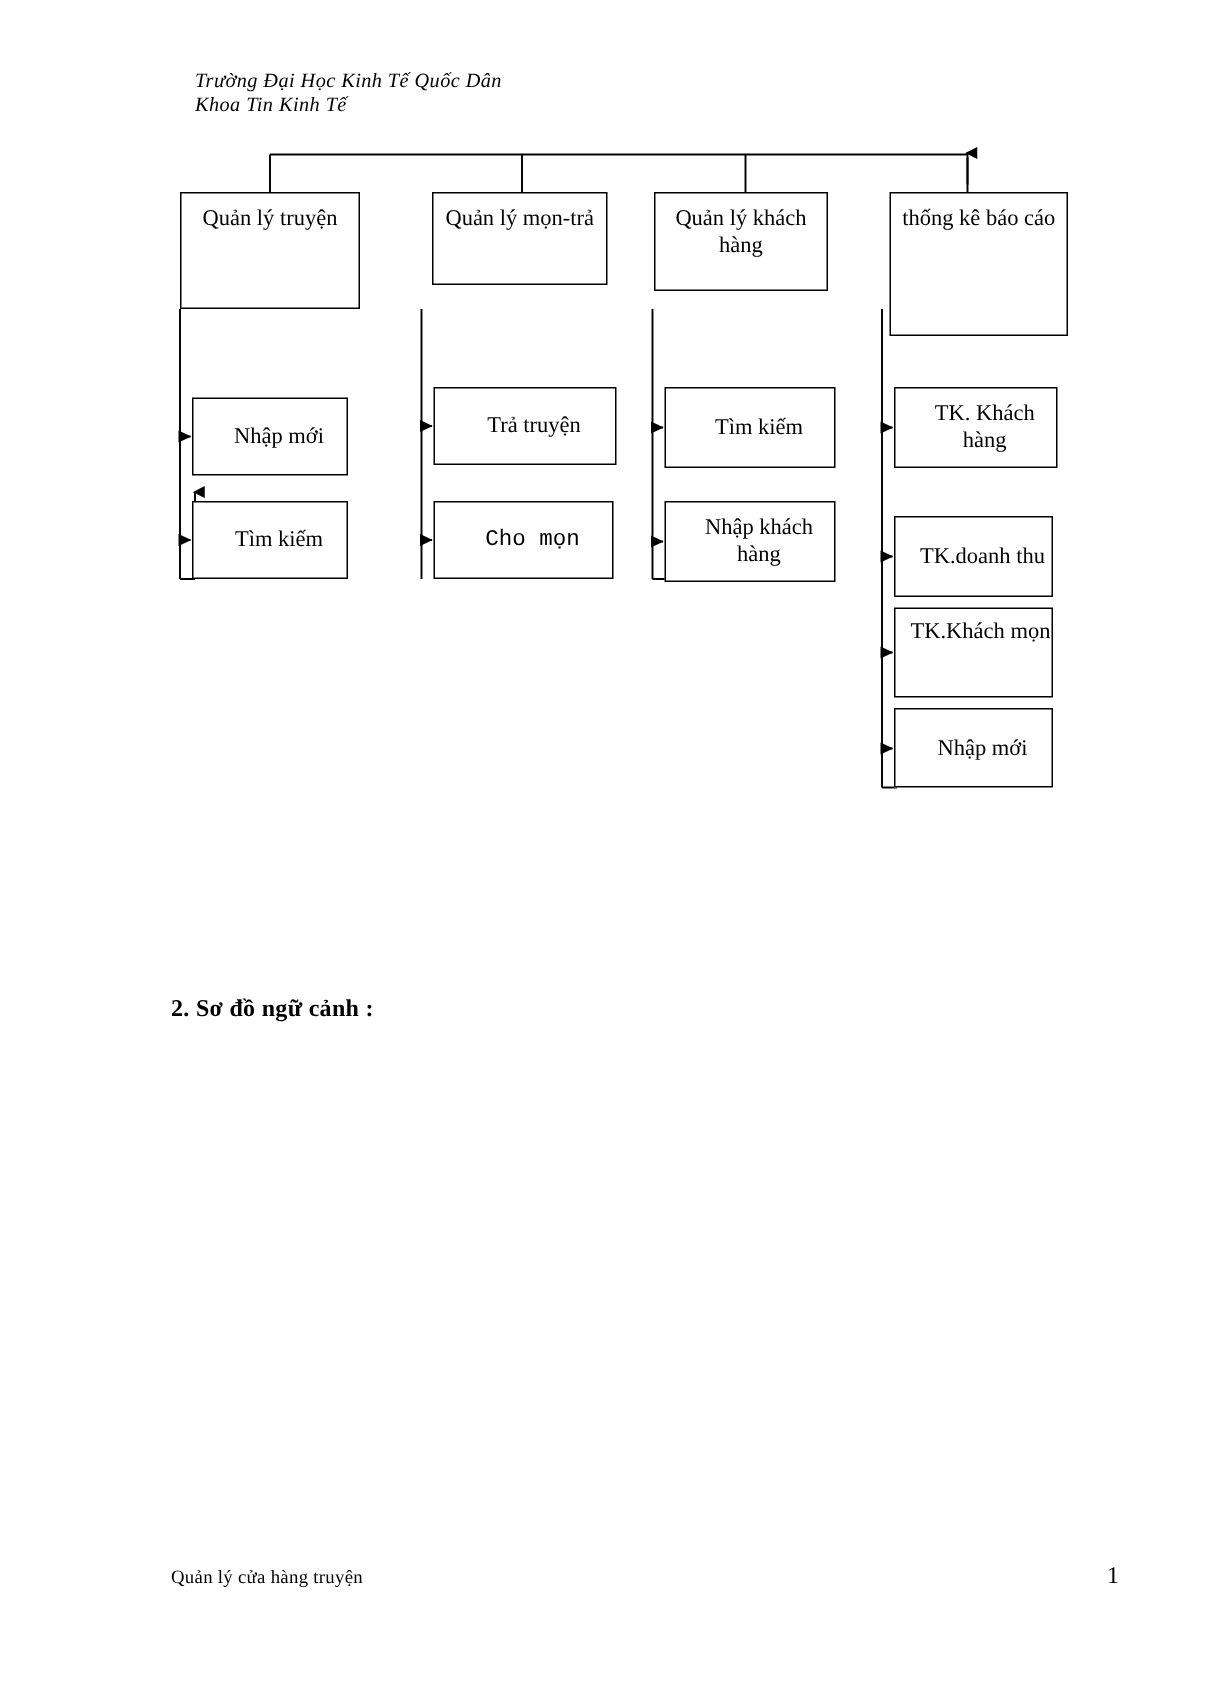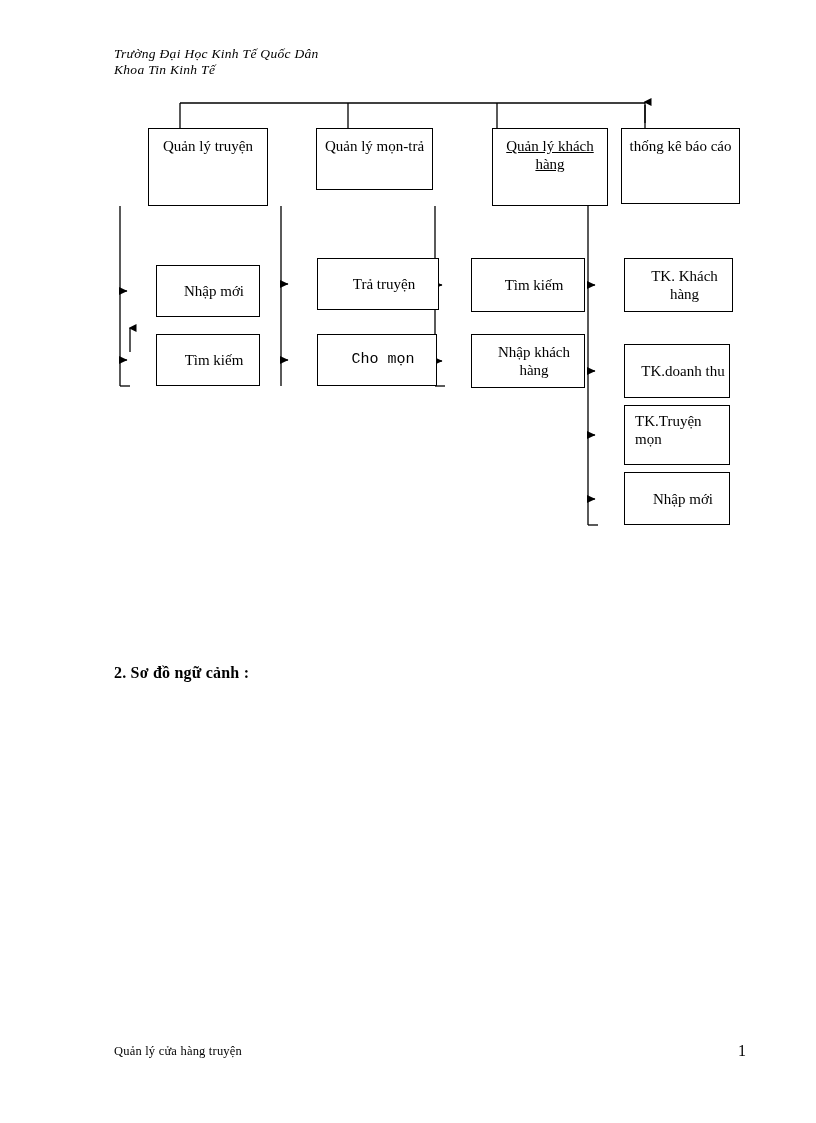--- a/index.html
+++ b/index.html
@@ -25,21 +25,21 @@
   .doc-header {
     position: absolute;
     left: 114px;
     top: 46px;
     font-style: italic;
     font-size: 13.5px;
     line-height: 16px;
     letter-spacing: 0.3px;
     white-space: nowrap;
   }
-  .doc-header div { font-family: "Liberation Serif", "DejaVu Serif", serif; }
+  .doc-header div { font-family: "Liberation Serif", "DejaVu Serif", serif; margin-left: 16px; }
 
   
   .diagram {
     position: absolute;
     left: 0;
     top: 0;
     width: 816px;
     height: 600px;
   }
   .diagram svg {
@@ -54,21 +54,20 @@
     border: 1.3px solid #000000;
     background: #ffffff;
     display: flex;
     align-items: flex-start;
     justify-content: center;
     text-align: center;
     font-size: 15px;
     line-height: 18px;
     padding-top: 7px;
     font-family: "Liberation Serif", "DejaVu Serif", serif;
-    margin-left: 28px;
   }
   .node.lead {
     align-items: center;
     padding-top: 0;
     padding-left: 12px;
   }
   .node.topbox {
     align-items: flex-start;
     padding-top: 8px;
   }
@@ -170,40 +169,40 @@
         </div>
         <div class="node topbox" style="left: 288px; top: 128px; width: 117px; height: 62px;">
           <span>Quản lý mọn-trả</span>
         </div>
         <div class="node lead" style="left: 289px; top: 258px; width: 122px; height: 52px;">
           <span>Trả truyện</span>
         </div>
         <div class="node lead" style="left: 289px; top: 334px; width: 120px; height: 52px; font-family: Liberation Mono, monospace;">
           <span>Cho mọn</span>
         </div>
-        <div class="node topbox" style="left: 464px; top: 128px; width: 116px; height: 78px; text-decoration: underline;">
+        <div class="node topbox" style="left: 436px; top: 128px; width: 116px; height: 66px;">
           <span>Quản lý khách hàng</span>
         </div>
         <div class="node lead" style="left: 443px; top: 258px; width: 114px; height: 54px;">
           <span>Tìm kiếm</span>
         </div>
         <div class="node lead" style="left: 443px; top: 334px; width: 114px; height: 54px;">
           <span>Nhập khách hàng</span>
         </div>
-        <div class="node topbox" style="left: 593px; top: 128px; width: 119px; height: 76px;">
+        <div class="node topbox" style="left: 593px; top: 128px; width: 119px; height: 96px;">
           <span>thống kê báo cáo</span>
         </div>
         <div class="node lead" style="left: 596px; top: 258px; width: 109px; height: 54px;">
           <span>TK. Khách hàng</span>
         </div>
         <div class="node lead" style="left: 596px; top: 344px; width: 106px; height: 54px;">
           <span>TK.doanh thu</span>
         </div>
         <div class="node lead leftalign" style="left: 596px; top: 405px; width: 106px; height: 60px;">
-          <span>TK.Truyện mọn</span>
+          <span>TK.Khách mọn</span>
         </div>
         <div class="node lead" style="left: 596px; top: 472px; width: 106px; height: 53px;">
           <span>Nhập mới</span>
         </div>
       </div>
   </div>
 
   <div class="section-heading">2. Sơ đồ ngữ cảnh :</div>
 
   <div class="footer-left">Quản lý cửa hàng truyện</div>

